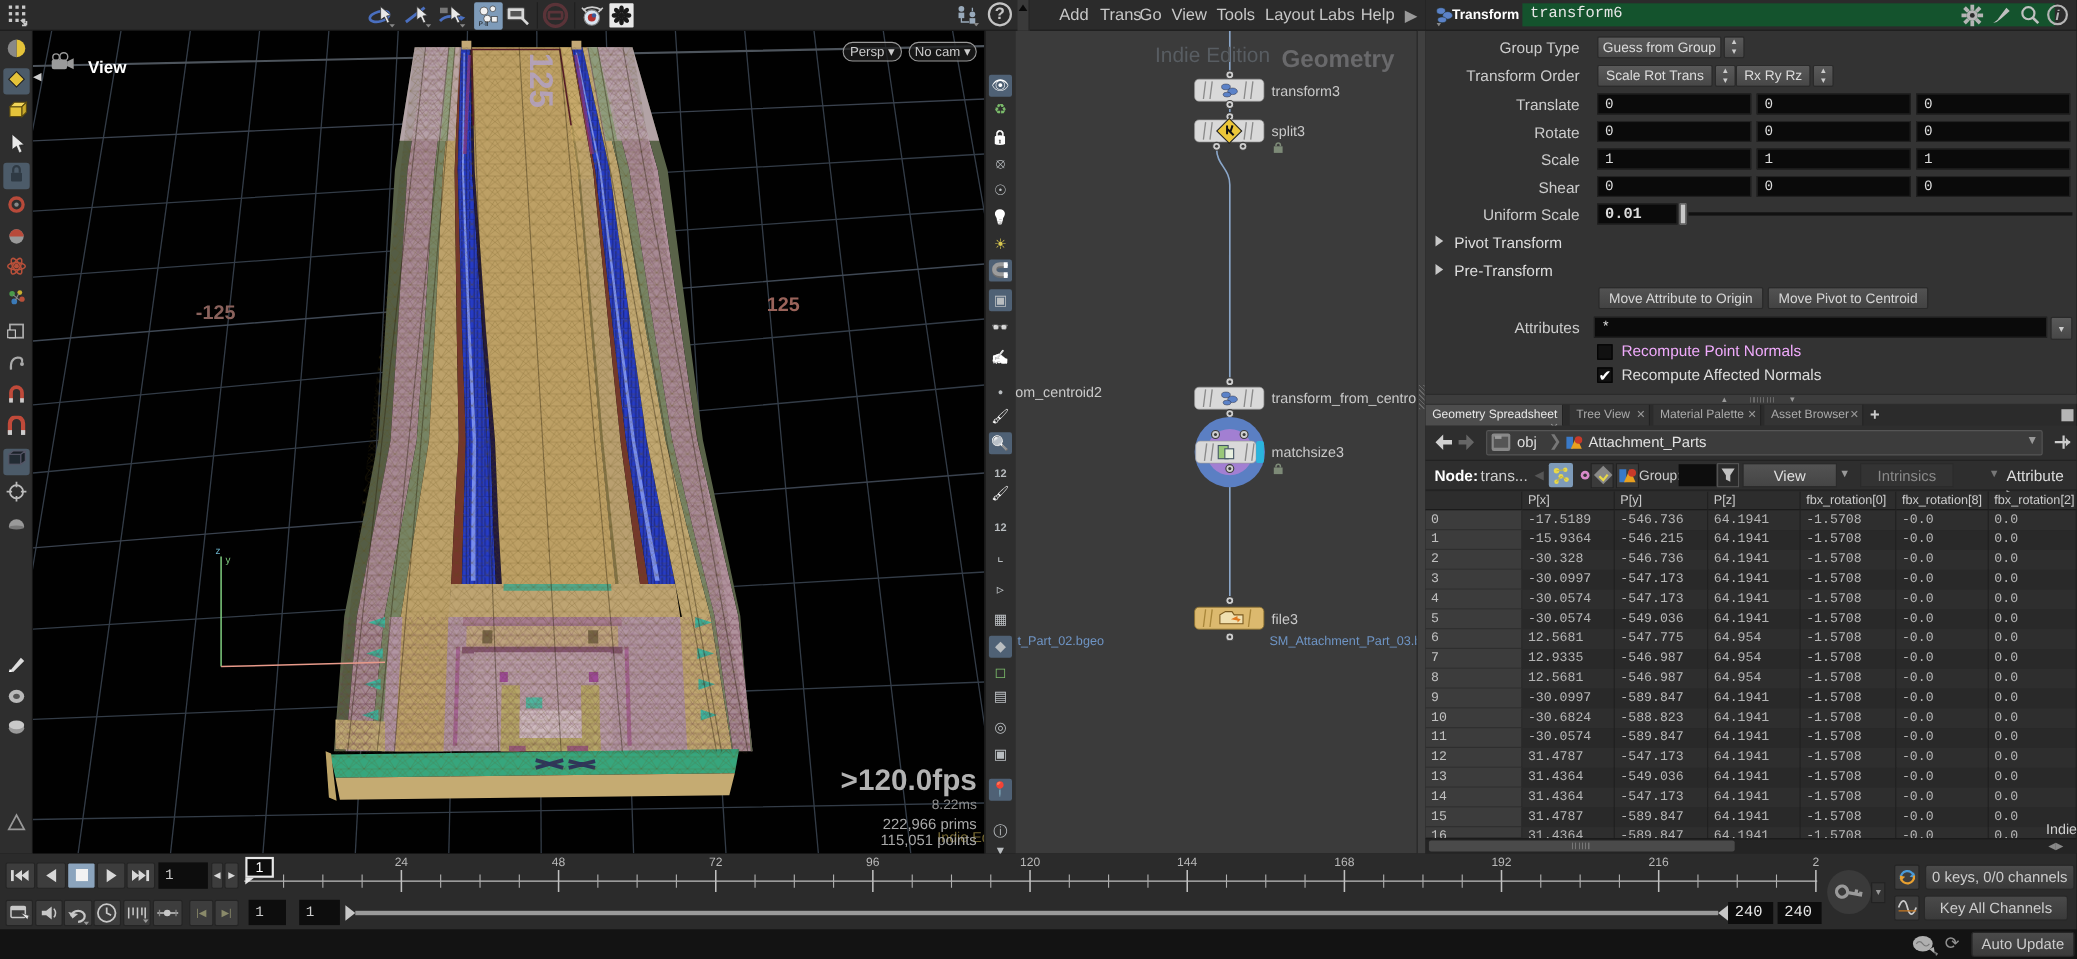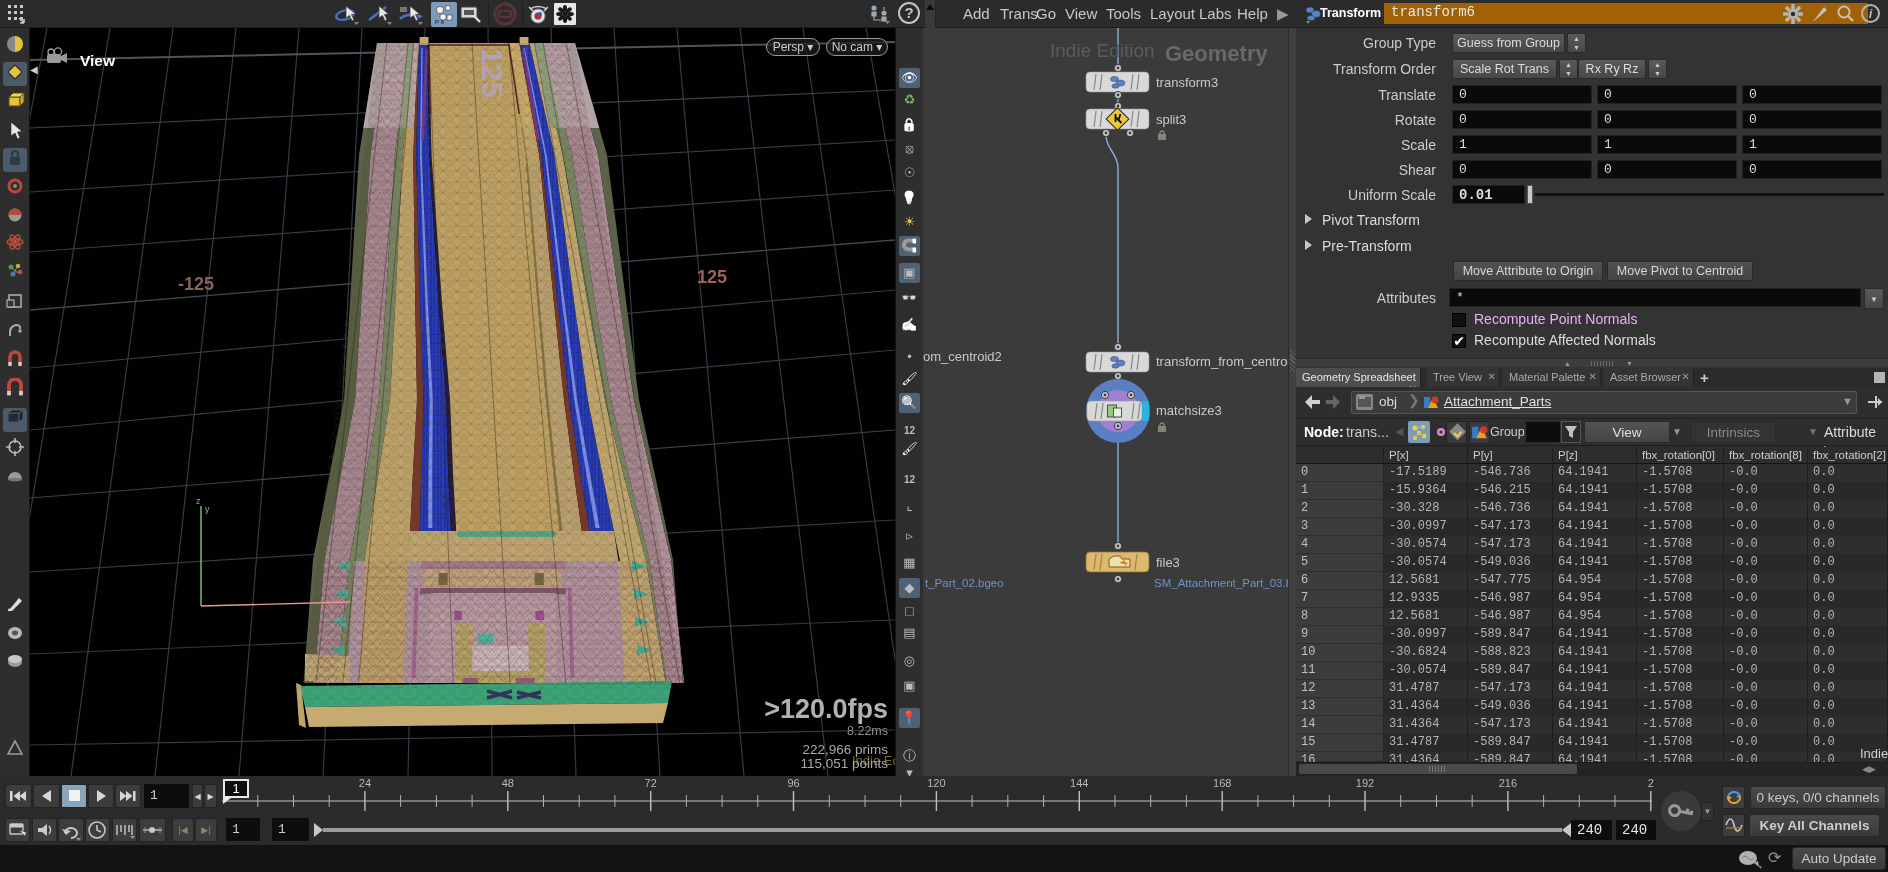--- a/index.html
+++ b/index.html
@@ -147,21 +147,21 @@
     <div id="phead" class="abs">
       <svg class="abs" style="left:7px;top:4px" width="20" height="20" viewBox="0 0 20 20">
         <g fill="#5b82c8" stroke="#233" stroke-width="0.5">
           <ellipse cx="7" cy="6" rx="4" ry="3"></ellipse>
           <ellipse cx="13" cy="10" rx="4.5" ry="3.4"></ellipse>
           <ellipse cx="8" cy="14" rx="4" ry="2.6"></ellipse>
         </g>
         <path d="M3 17 l4 0 -2 3 z" fill="#888"></path>
       </svg>
       <div class="abs" style="left:24px;top:6px;color:#fff;font-weight:bold;font-size:12.5px;">Transform</div>
-      <div class="abs mono" style="left:88px;top:3px;width:484px;height:21px;background:#a16207;color:#e6e6e6;font-size:14px;padding:1px 0 0 7px;">transform6</div>
+      <div class="abs mono" style="left:88px;top:3px;width:484px;height:21px;background:#14532d;color:#e6e6e6;font-size:14px;padding:1px 0 0 7px;">transform6</div>
       <svg class="abs" style="left:487px;top:4px" width="20" height="20" viewBox="0 0 20 20">
         <g transform="translate(10,10)" fill="#b5b5b5">
           <rect x="-1.7" y="-10" width="3.4" height="5" transform="rotate(0)"></rect>
           <rect x="-1.7" y="-10" width="3.4" height="5" transform="rotate(45)"></rect>
           <rect x="-1.7" y="-10" width="3.4" height="5" transform="rotate(90)"></rect>
           <rect x="-1.7" y="-10" width="3.4" height="5" transform="rotate(135)"></rect>
           <rect x="-1.7" y="-10" width="3.4" height="5" transform="rotate(180)"></rect>
           <rect x="-1.7" y="-10" width="3.4" height="5" transform="rotate(225)"></rect>
           <rect x="-1.7" y="-10" width="3.4" height="5" transform="rotate(270)"></rect>
           <rect x="-1.7" y="-10" width="3.4" height="5" transform="rotate(315)"></rect>
@@ -594,21 +594,21 @@
           <rect x="2" y="3" width="13" height="10" fill="#555"></rect>
           <rect x="3" y="2" width="6" height="3" fill="#999"></rect>
         </svg></div>
       <div class="abs" style="left:83px;top:26px;color:#ddd;font-size:13.5px;">obj</div>
       <div class="abs" style="left:112px;top:24px;color:#777;font-size:14px;">❯</div>
       <svg class="abs" style="left:126px;top:26px" width="18" height="17" viewBox="0 0 18 17">
         <path d="M2 3 h6 v11 h-6 z" fill="#3a7ac8"></path>
         <path d="M6 14 l5 -11 5 11 z" fill="#e8a020"></path>
         <circle cx="13" cy="6" r="3.4" fill="#c83a2a"></circle>
       </svg>
-      <div class="abs" style="left:148px;top:26px;color:#e0e0e0;font-size:13.5px;text-decoration:underline;">Attachment_Parts</div>
+      <div class="abs" style="left:148px;top:26px;color:#e0e0e0;font-size:13.5px;">Attachment_Parts</div>
       <div class="abs" style="left:546px;top:27px;color:#999;font-size:11px;">▼</div>
       <svg class="abs" style="left:570px;top:24px" width="18" height="20" viewBox="0 0 18 20">
         <path d="M2 10 H10 M10 4 V16 M10 10 L16 10" stroke="#ccc" stroke-width="2"></path>
         <path d="M12 6 V14 L16 10 Z" fill="#ccc"></path>
       </svg>
       <div class="abs" style="left:0;top:51px;width:592px;height:27px;background:#2e2e2e;border-bottom:1px solid #1e1e1e;"></div>
       <div class="abs" style="left:8px;top:56px;color:#fff;font-size:14px;font-weight:bold;">Node:</div>
       <div class="abs" style="left:50px;top:56px;color:#ccc;font-size:14px;">trans...</div>
       <div class="abs" style="left:99px;top:57px;color:#555;font-size:11px;">◀</div>
       <div class="abs" style="left:112px;top:53px;width:22px;height:22px;background:#7e9bb9;border-radius:2px;"><svg width="22" height="22">
@@ -906,21 +906,21 @@
           <path d="M4 12 a6 6 0 0 1 12 -2" fill="none" stroke="#4a9ad8" stroke-width="2"></path>
           <path d="M16 6 l1 5 -5 -1 z" fill="#4a9ad8"></path>
           <path d="M16 9 a6 6 0 0 1 -12 2" fill="none" stroke="#e8a030" stroke-width="2"></path>
           <path d="M4 14 l-1 -5 5 1 z" fill="#e8a030"></path>
         </svg></div>
       <div class="tbtn" style="left:1722px;top:38px;width:23px;height:23px;"><svg width="20" height="20" viewBox="0 0 20 20">
           <path d="M2 10 C5 2 8 2 10 10 C12 18 15 18 18 10" fill="none" stroke="#cccccc" stroke-width="1.6"></path>
           <path d="M2 13 H18" stroke="#c87820" stroke-width="1.2"></path>
         </svg></div>
       <div class="gbtn" style="left:1750px;top:10px;width:136px;height:23px;line-height:22px;">0 keys, 0/0 channels</div>
-      <div class="gbtn" style="left:1749px;top:38px;width:131px;height:23px;line-height:22px;font-weight:bold;">Key All Channels</div>
+      <div class="gbtn" style="left:1749px;top:38px;width:131px;height:23px;line-height:22px;">Key All Channels</div>
     </div>
     <div id="bbar" class="abs">
       <svg class="abs" style="left:1737px;top:4px" width="26" height="20" viewBox="0 0 26 20">
         <ellipse cx="11" cy="9" rx="9" ry="7" fill="#b0b0b0"></ellipse>
         <path d="M5 9 q3 -4 6 0 q3 4 6 0" stroke="#777" fill="none"></path>
         <path d="M17 14 l5 4 -1 -6" fill="#b0b0b0"></path>
         <path d="M22 16 l3 2 -2 2 z" fill="#888"></path>
       </svg>
       <div class="abs" style="left:1768px;top:3px;color:#909090;font-size:16px;">⟳</div>
       <div class="gbtn" style="left:1792px;top:2px;width:94px;height:23px;line-height:22px;">Auto Update</div>

